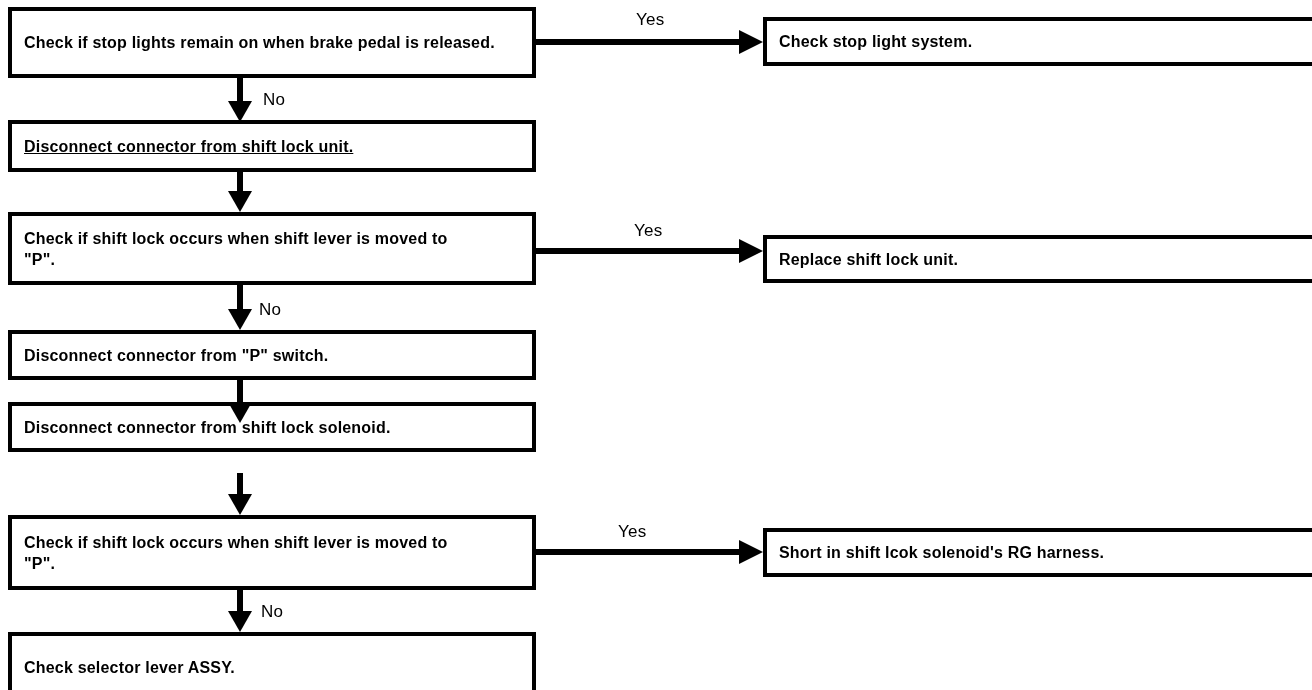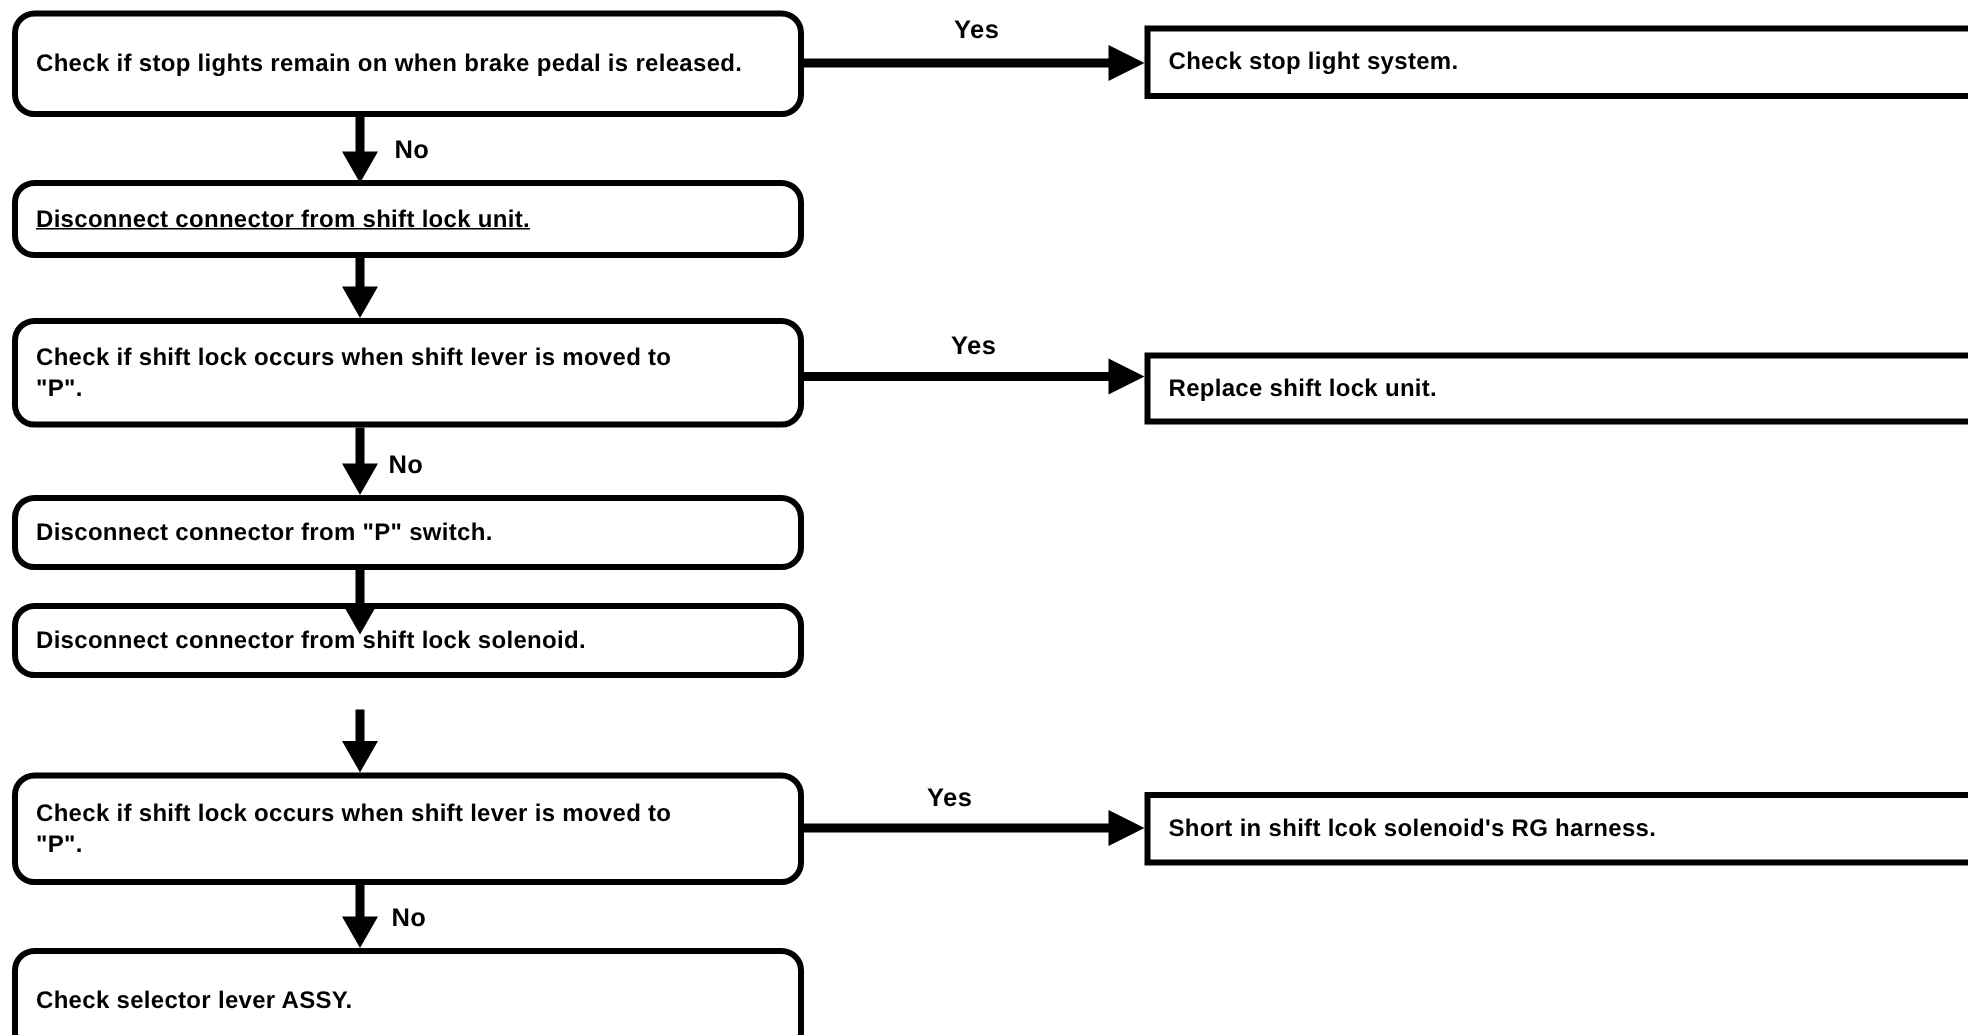--- a/index.html
+++ b/index.html
@@ -22,21 +22,21 @@
     align-items: center;
     font-weight: bold;
     font-size: 16px;
     letter-spacing: 0.2px;
     line-height: 21px;
   }
   .box .txt {
     display: block;
     padding-left: 12px;
   }
-  .box-left  { left: 8px;   width: 528px; border-radius: 15px; }
+  .box-left  { left: 8px;   width: 528px; }
   .box-right { left: 763px; width: 578px; }
 
   .w500 .txt { width: 500px; }
   .w430 .txt { width: 430px; }
 
   .shaft-v {
     position: absolute;
     width: 6px;
     background: #000000;
   }
@@ -54,21 +54,21 @@
   }
   .head-right {
     position: absolute;
     width: 0; height: 0;
     border-top: 12px solid transparent;
     border-bottom: 12px solid transparent;
     border-left: 24px solid #000000;
   }
   .edge-label {
     position: absolute;
-    font-weight: bold;
+    font-weight: normal;
     font-size: 17px;
     letter-spacing: 0.3px;
     white-space: nowrap;
   }
 </style>
 </head>
 <body>
 
 <div id="stage">
 

